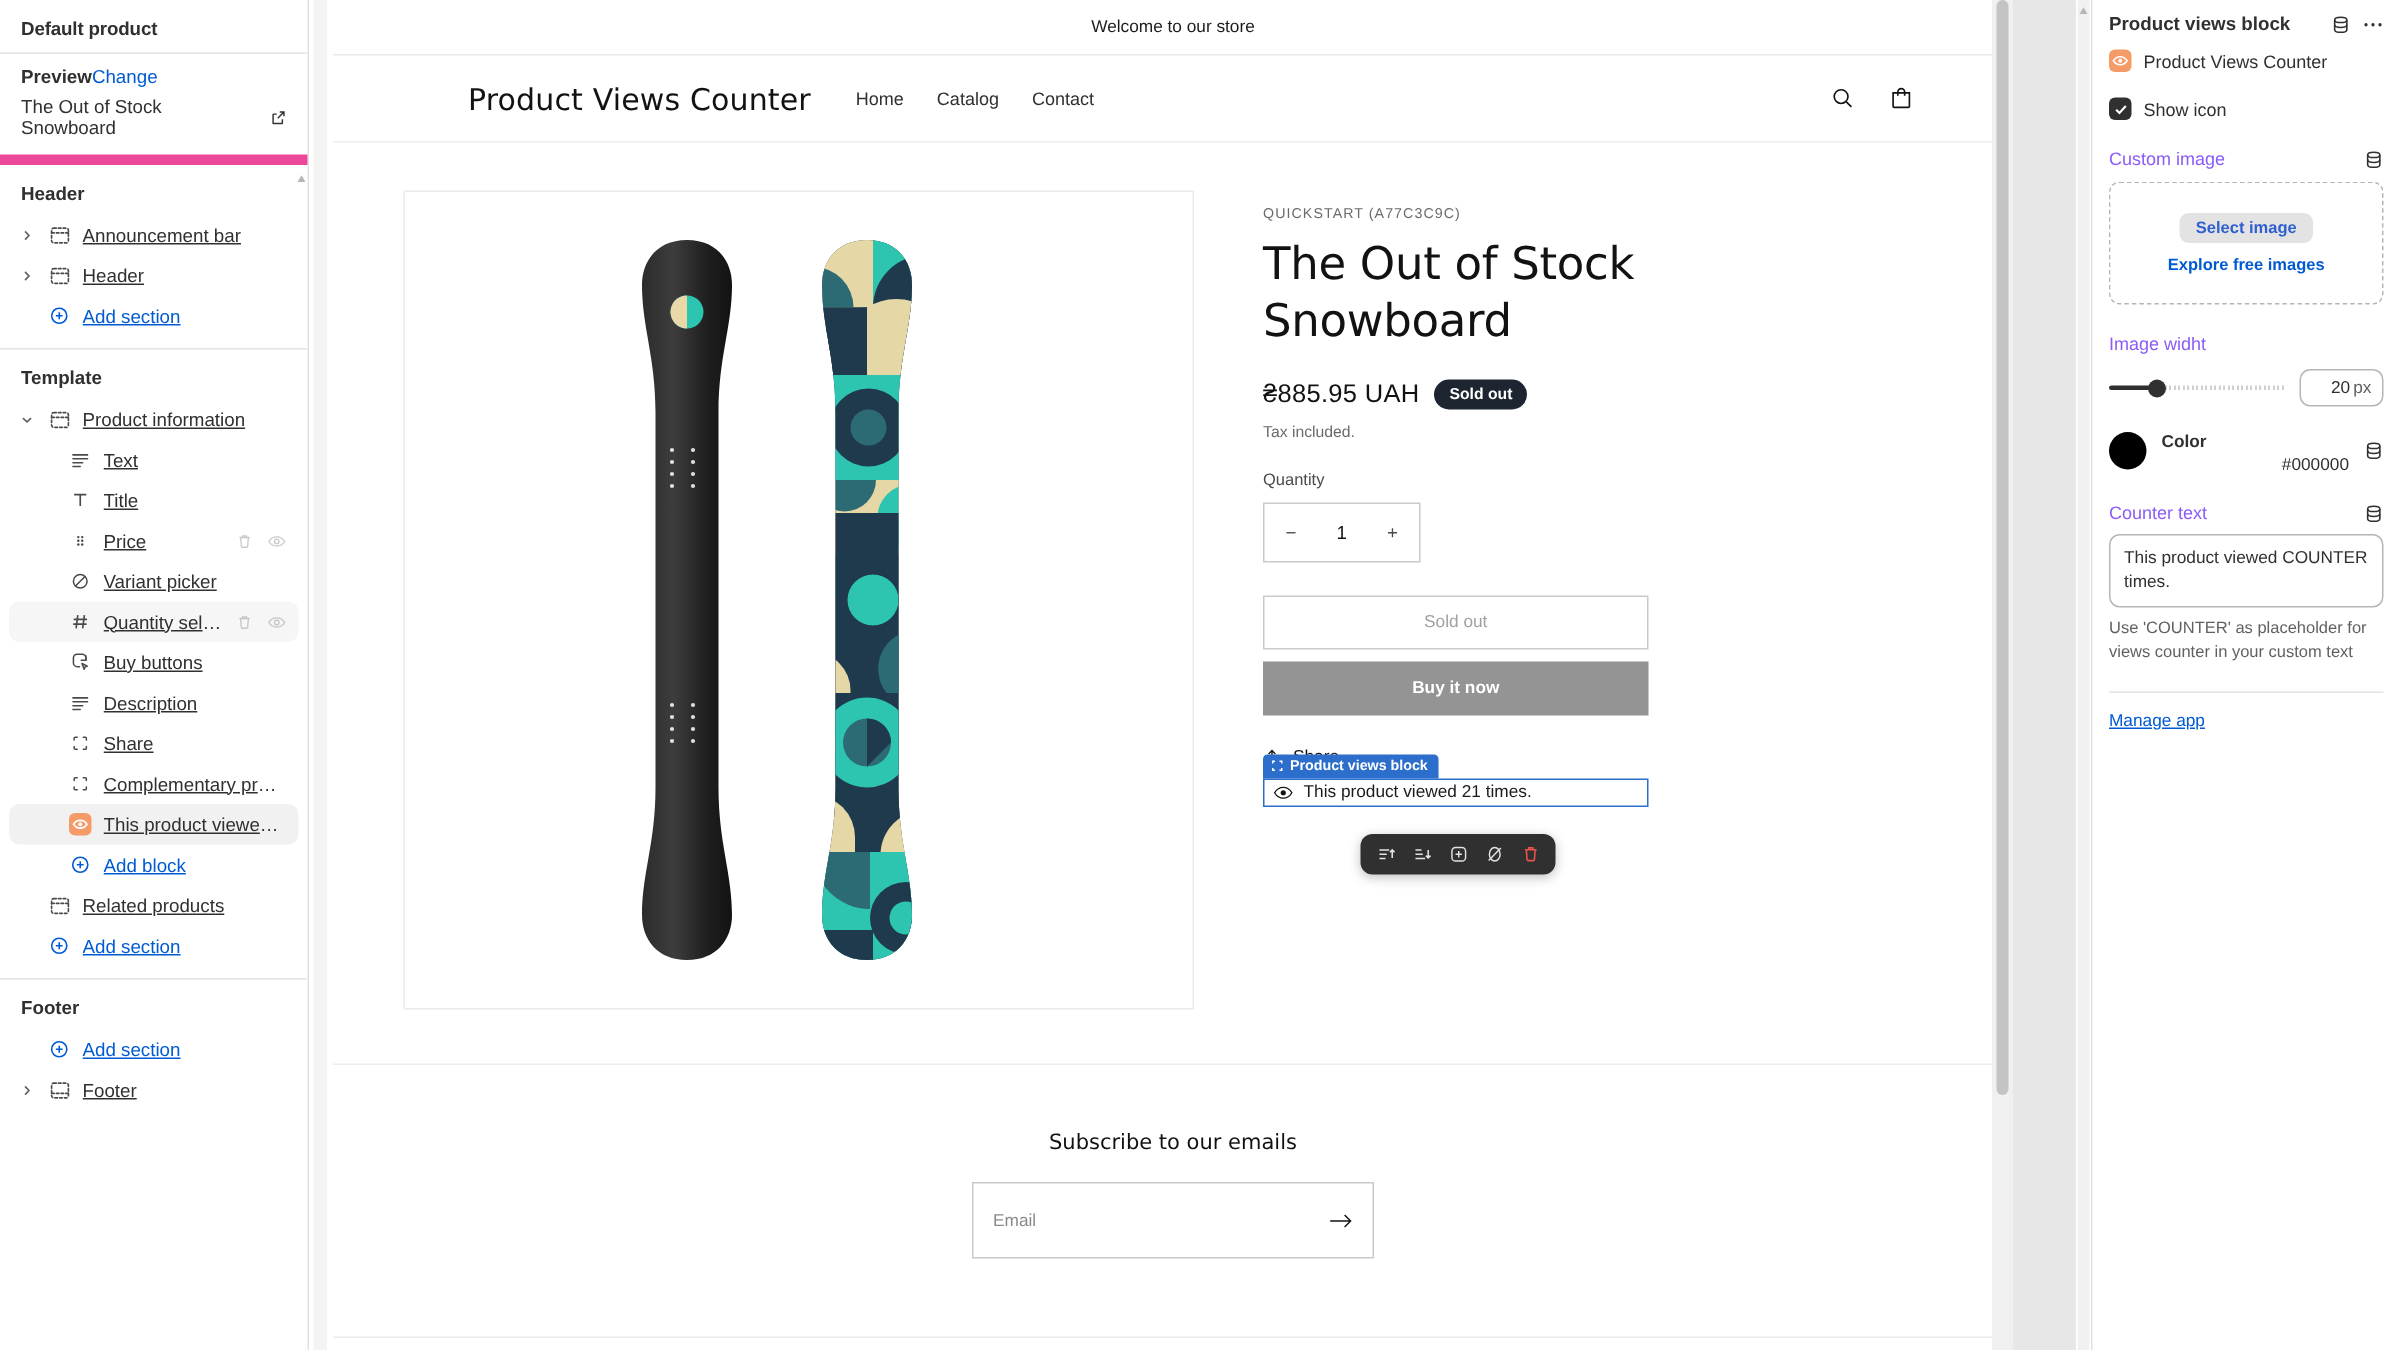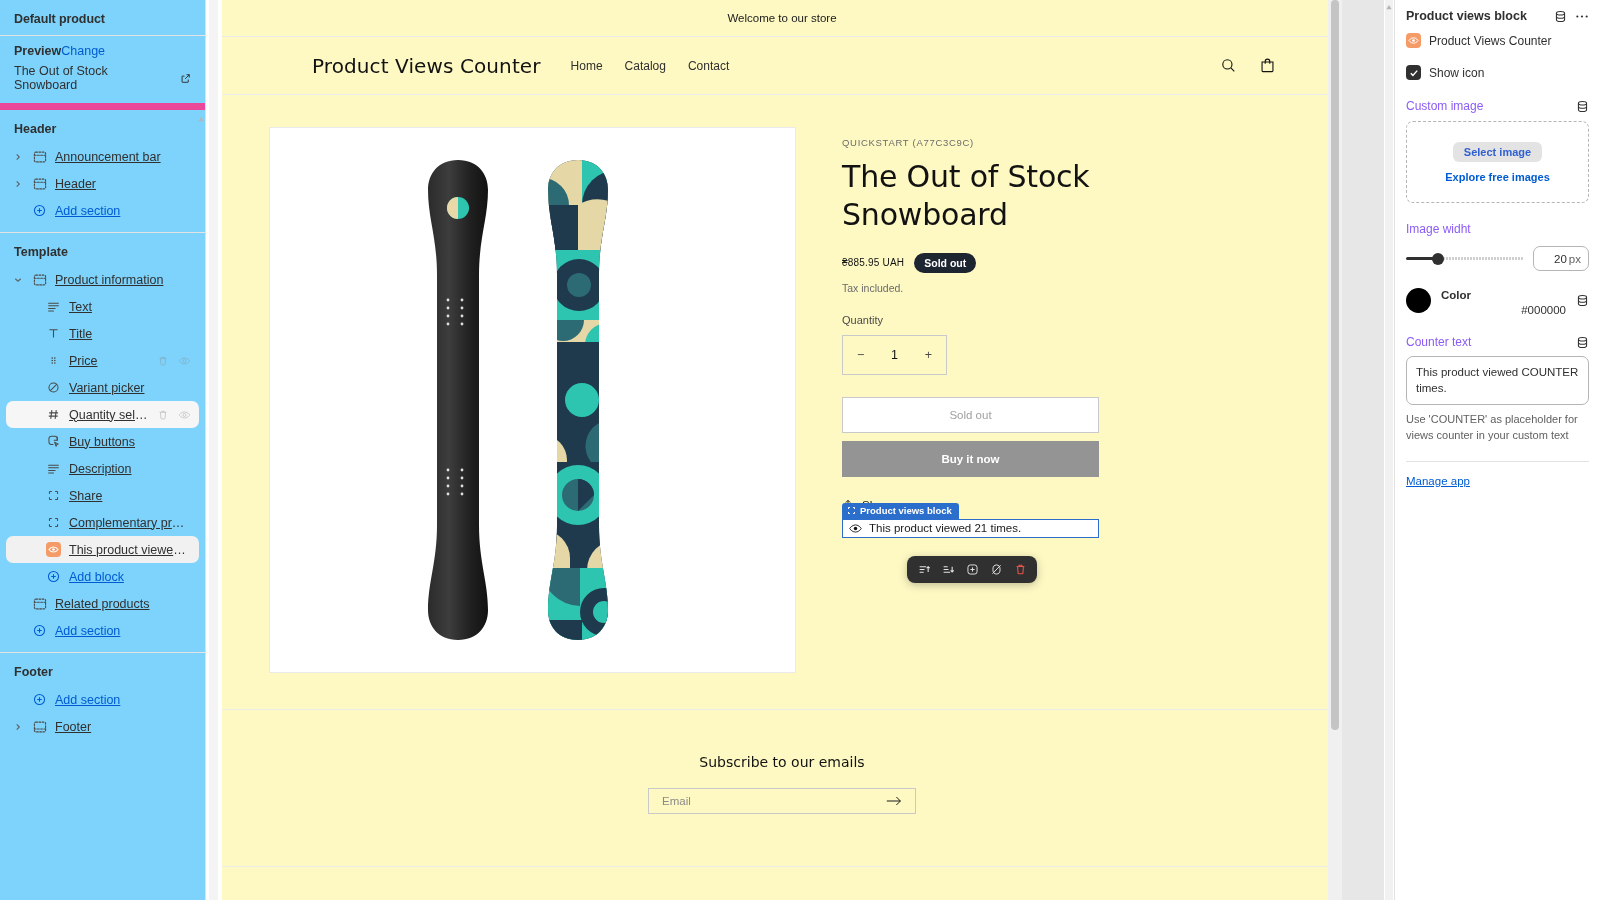--- a/index.html
+++ b/index.html
@@ -7,21 +7,21 @@
     width: 1600px; height: 900px;
     font-family: "Liberation Sans", "DejaVu Sans", sans-serif;
     background: #f1f1f1;
     overflow: hidden;
     -webkit-font-smoothing: antialiased;
   }
   .app { position: relative; width: 1600px; height: 900px; display: flex; background:#e9e9e9; }
 
   
   .sidebar {
-    width: 206px; height: 900px; background: #7dd3fc;
+    width: 206px; height: 900px; background: #ffffff;
     display: flex; flex-direction: column;
     border-right: 1px solid #e1e1e1;
     position: relative; z-index: 5;
     flex: 0 0 206px;
   }
   .sb-top { padding: 10px 14px 0 14px; }
   .sb-title { font-size: 12.5px; font-weight: bold; color: #303030; letter-spacing: -0.1px; padding: 2px 0 9px 0; }
   .sb-divider { height:1px; background:#e3e3e3; margin:0 0 0 0; }
   .sb-preview { padding: 8px 14px 11px 14px; }
   .sb-prev-row { display:flex; justify-content: flex-start; align-items: baseline; }
@@ -61,21 +61,21 @@
   .sb-thumb-up { position:absolute; top:0; left:0; width:6px; height:7px; }
 
   
   .gutter { width: 16px; flex:0 0 16px; background:#ffffff; position:relative; }
   .gutter-bar { position:absolute; left:3px; top:0; width:9px; bottom:0; background:#f4f4f4; }
 
   
   .canvas-wrap { flex:1; position:relative; background:#e7e7e7; display:flex; }
   .canvas {
     position:relative; margin-left:0; width:1120px; height:900px;
-    background:#fef9c3; overflow:hidden;
+    background:#ffffff; overflow:hidden;
   }
   .ann-bar {
     height:37px; display:flex; align-items:center; justify-content:center;
     font-size:11.5px; color:#1b1b1b; border-bottom:1px solid #eaeaea;
     font-family:"Liberation Sans", sans-serif;
   }
   .store-header {
     height:58px; display:flex; align-items:center; padding: 0 66px 0 90px;
     border-bottom:1px solid #ececec;
   }
@@ -84,21 +84,21 @@
   .nav a { font-size:12px; color:#303030; text-decoration:none; }
   .hdr-icons { margin-left:auto; display:flex; gap:22px; align-items:center; color:#121212; }
 
   .product { display:flex; padding: 32px 0 0 0; }
   .p-media { width:620px; display:flex; justify-content:center; }
   .p-frame { width:527px; height:546px; border:1px solid #eaeaea; background:#fff; display:flex; align-items:center; justify-content:center; }
   .p-info { width:300px; padding-top:10px; }
   .vendor { font-size:9.5px; letter-spacing:0.7px; color:#6b6b6b; text-transform:uppercase; }
   .p-title { font-size:30px; line-height:1.28; color:#121212; font-weight:400; margin-top:10px; font-family:"DejaVu Sans", sans-serif; letter-spacing:-0.2px; }
   .p-price-row { display:flex; align-items:center; gap:10px; margin-top:18px; }
-  .p-price { font-size:10px; color:#121212; letter-spacing:0.2px; }
+  .p-price { font-size:17px; color:#121212; letter-spacing:0.2px; }
   .badge-soldout { background:#1d2531; color:#fff; font-size:10.5px; font-weight:bold; padding:4px 10px; border-radius:20px; }
   .tax { font-size:10.5px; color:#6b6b6b; margin-top:9px; }
   .qty-lbl { font-size:11px; color:#4a4a4a; margin-top:20px; }
   .qty-box { margin-top:9px; width:105px; height:40px; border:1px solid #c9c9c9; display:flex; align-items:center; justify-content:space-between; padding:0 14px; }
   .qty-box span { font-size:12.5px; color:#4a4a4a; }
   .qty-box .num { font-size:12.5px; color:#121212; }
   .btn-soldout { margin-top:22px; width:257px; height:36px; border:1px solid #c9c9c9; background:#fff; color:#a0a0a0; font-size:11.5px; display:flex; align-items:center; justify-content:center; }
   .btn-buy { margin-top:8px; width:257px; height:36px; background:#949494; color:#fff; font-size:11.5px; font-weight:bold; display:flex; align-items:center; justify-content:center; }
   .share { margin-top:22px; display:flex; align-items:center; gap:8px; font-size:11.5px; color:#121212; }
 
@@ -122,21 +122,21 @@
     box-shadow:0 2px 8px rgba(0,0,0,.25);
   }
   .blk-toolbar .tb {
     width:22px; height:22px; display:flex; align-items:center; justify-content:center;
     color:#e3e3e3; border-radius:5px; cursor:pointer;
   }
   .blk-toolbar .tb.danger { color:#e8544a; }
 
   .footer-sec { margin-top:36px; border-top:1px solid #ececec; padding:44px 0 0 0; text-align:center; }
   .sub-title { font-size:14px; color:#121212; font-family:"DejaVu Sans", sans-serif; }
-  .sub-field { margin:18px auto 0 auto; width:268px; height:26px; border:1px solid #c9c9c9; display:flex; align-items:center; padding:0 13px; }
+  .sub-field { margin:18px auto 0 auto; width:268px; height:51px; border:1px solid #c9c9c9; display:flex; align-items:center; padding:0 13px; }
   .sub-field span { font-size:11.5px; color:#8a8a8a; }
   .sub-field .arrow { margin-left:auto; color:#121212; }
   .foot-rule { margin-top:52px; border-top:1px solid #ececec; height:60px; }
 
   
   .cv-sb { position:absolute; right:0; top:0; width:14px; height:900px; background:#f0f0f0; }
   .cv-thumb { position:absolute; left:3px; top:0; width:8px; height:730px; background:#c4c4c4; border-radius:4px; }
 
   
   .rp-gutter { width:10px; flex:0 0 10px; background:#ffffff; position:relative; }

